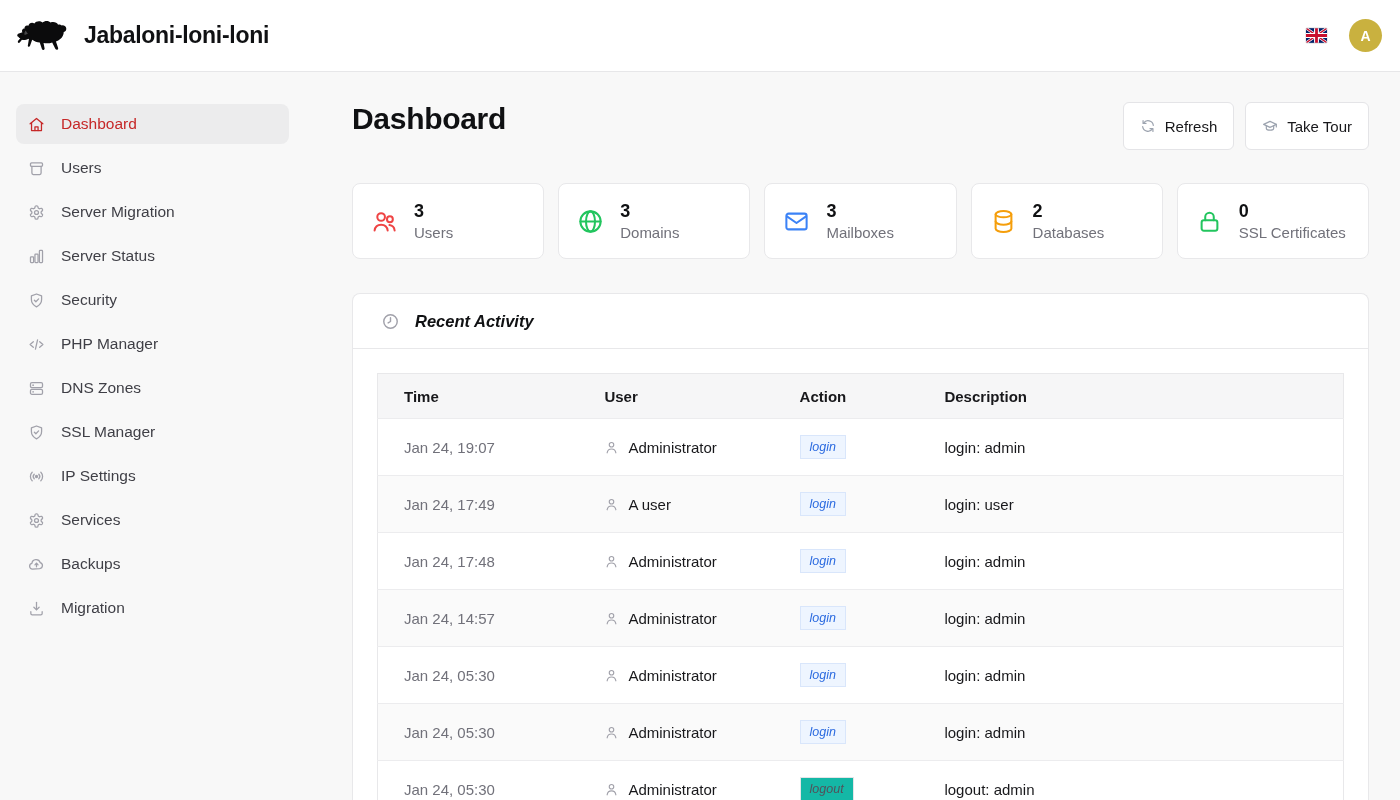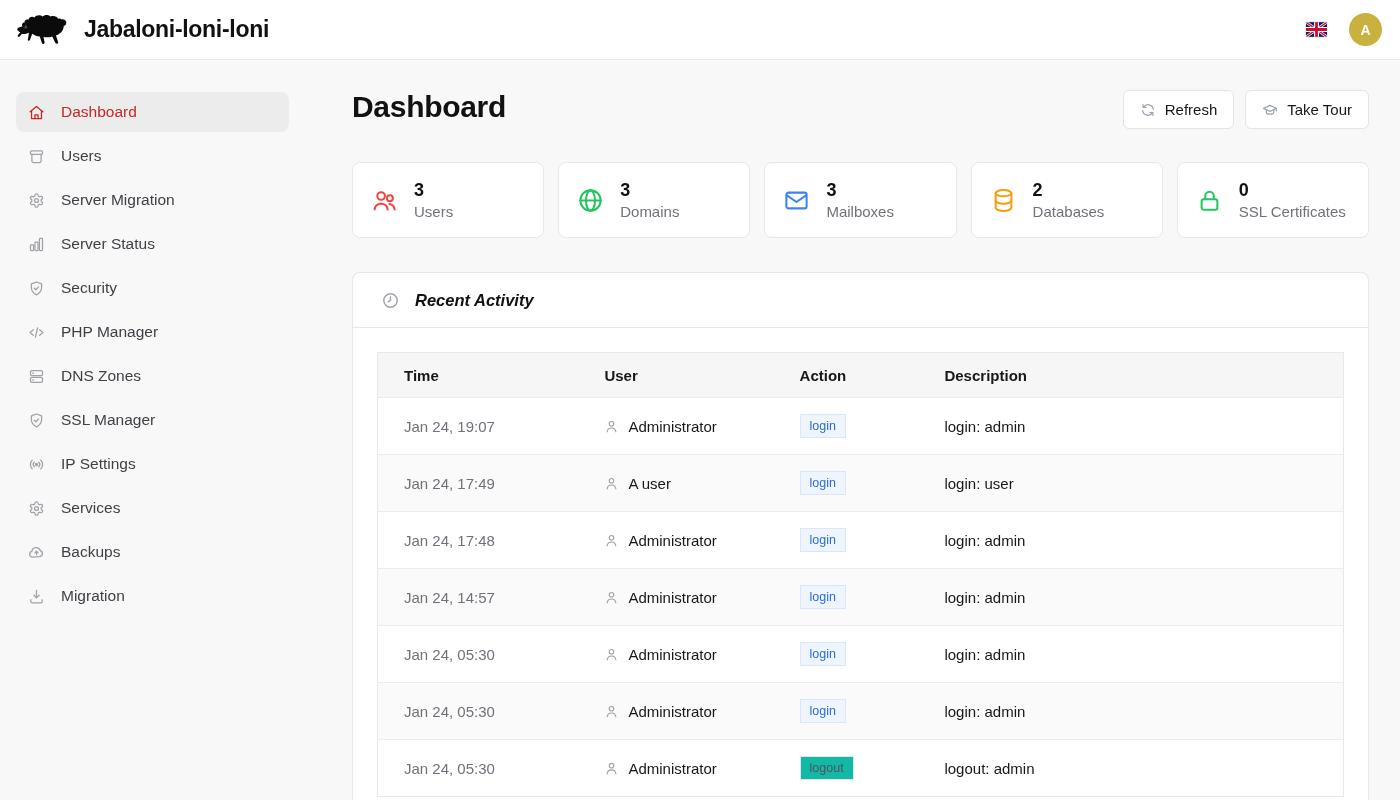--- a/index.html
+++ b/index.html
@@ -6,21 +6,21 @@
   html,body { width:1400px; height:800px; overflow:hidden; }
   body {
     font-family:"Liberation Sans", sans-serif;
     background:#f8f8f8;
     color:#18181b;
   }
   svg { display:block; }
 
   
   .topbar {
-    height:60px; background:#ffffff; border-bottom:1px solid #e7e7e9;
+    height:72px; background:#ffffff; border-bottom:1px solid #e7e7e9;
     display:flex; align-items:center; justify-content:space-between;
     padding:0 16px;
   }
   .brand { display:flex; align-items:center; gap:14px; }
   .brand-logo svg { width:54px; height:38px; }
   .brand-title { font-size:23px; font-weight:700; letter-spacing:-0.3px; color:#101113; }
   .topbar-right { display:flex; align-items:center; gap:22px; padding-right:2px; }
   .flag { width:21px; height:15px; border-radius:2px; overflow:hidden; box-shadow:0 0 0 1px rgba(0,0,0,0.08); cursor:pointer; }
   .flag svg { width:100%; height:100%; }
   .avatar {
@@ -46,21 +46,21 @@
   .nav-item.active .nav-ico { color:#c62828; }
 
   
   .main { flex:1; padding:30px 31px 0 32px; }
   .page-head { display:flex; align-items:flex-start; justify-content:space-between; }
   .page-title { font-size:30px; font-weight:700; color:#101113; letter-spacing:-0.3px; }
   .head-actions { display:flex; gap:11px; }
   .btn {
     display:flex; align-items:center; gap:9px;
     background:#ffffff; border:1px solid #e4e4e7; border-radius:6px;
-    padding:0 16px; height:39px; cursor:pointer;
+    padding:0 16px; height:48px; cursor:pointer;
     font-family:"Liberation Sans", sans-serif;
     font-size:15px; font-weight:500; color:#18181b;
   }
   .btn .btn-ico { color:#9ca3af; }
   .btn .btn-ico svg { width:16px; height:16px; }
 
   
   .stats { display:flex; gap:14px; margin-top:33px; }
   .stat-card {
     flex:1; background:#ffffff; border:1px solid #e8e8ea; border-radius:8px;
@@ -90,21 +90,21 @@
     height:45px; padding:0 12px 0 26px;
   }
   .activity td { height:57px; padding:0 12px 0 26px; font-size:15px; border-top:1px solid #ececee; }
   .activity tr.alt td { background:#fafafa; }
   .td-time { color:#71717a; }
   .user-cell { display:flex; align-items:center; gap:9px; color:#18181b; }
   .user-cell .user-ico { color:#a1a1aa; }
   .user-cell .user-ico svg { width:15px; height:15px; }
   .badge {
     display:inline-block; font-size:12.5px; line-height:1;
-    padding:5px 9px; border-radius:0; border:1px solid transparent;
+    padding:5px 9px; border-radius:0; border:1px solid transparent;font-style:italic;
   }
   .badge-login  { background:#eef5ff; border-color:#d9e6fb; color:#2c6be0; }
   .badge-logout { background:#14b8a6; border-color:#e4e4e7; color:#52525b; }
 </style>
 </head>
 <body>
 
 <header class="topbar">
   <div class="brand">
     <span class="brand-logo">

